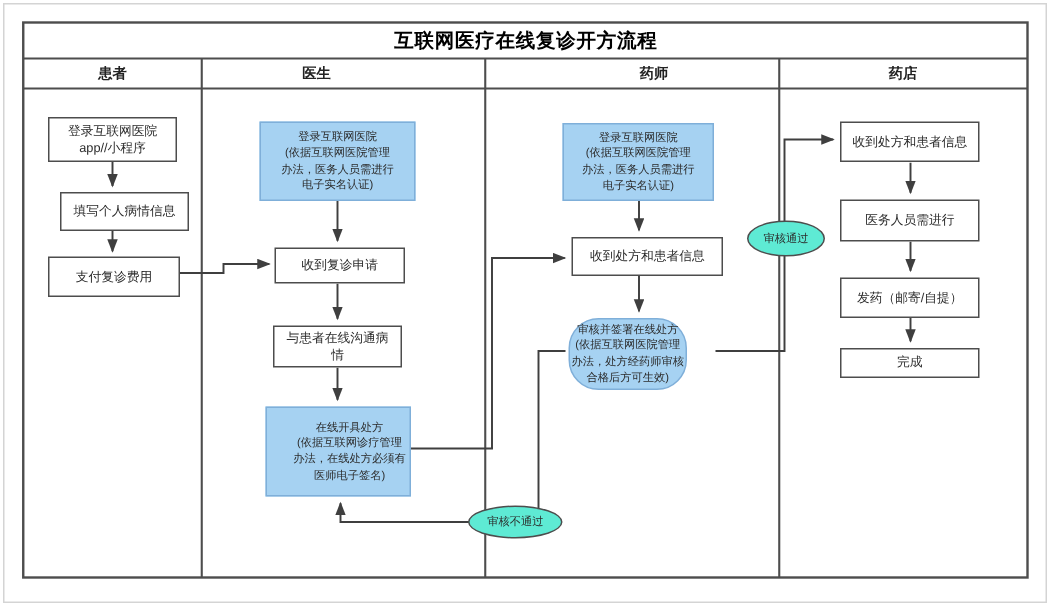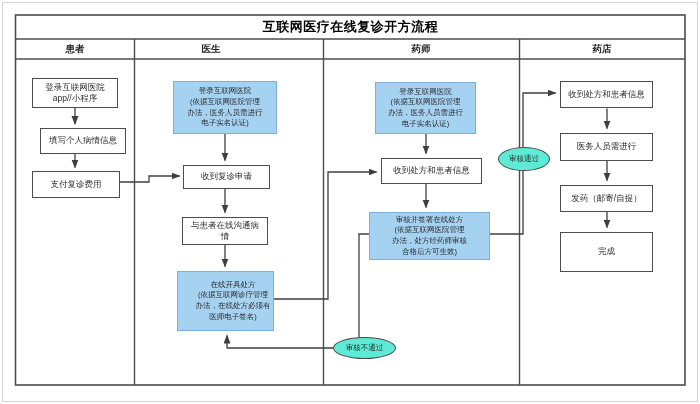--- a/index.html
+++ b/index.html
@@ -83,21 +83,21 @@
     <path class="cline" marker-end="url(#arr)" d="M607,161 L607,180.5"></path>
     <path class="cline" marker-end="url(#arr)" d="M607,212 L607,227.5"></path>
   </g>
 </svg>
 
 <div class="layer">
   <div class="title">互联网医疗在线复诊开方流程</div>
 
   <div class="lane-label" style="left:15.5px;width:119px;">患者</div>
   <div class="lane-label" style="left:134.5px;width:153px;">医生</div>
-  <div class="lane-label" style="left:323px;width:196px;">药师</div>
+  <div class="lane-label" style="left:338px;width:196px;">药师</div>
   <div class="lane-label" style="left:519.5px;width:165px;">药店</div>
 
   <div class="node" style="left:32px;top:78px;width:86px;height:30px;">登录互联网医院
 app//小程序</div>
   <div class="node" style="left:40px;top:128px;width:86px;height:26px;">填写个人病情信息</div>
   <div class="node" style="left:32px;top:171px;width:88px;height:27px;">支付复诊费用</div>
 
   <div class="node blue" style="left:173px;top:81px;width:104px;height:53px;">登录互联网医院
 (依据互联网医院管理
 办法，医务人员需进行
@@ -108,25 +108,25 @@
   <div class="node blue" style="left:177px;top:271px;width:97px;height:60px;padding-left:15px;">在线开具处方
 (依据互联网诊疗管理
 办法，在线处方必须有
 医师电子签名)</div>
 
   <div class="node blue" style="left:375px;top:82px;width:101px;height:52px;">登录互联网医院
 (依据互联网医院管理
 办法，医务人员需进行
 电子实名认证)</div>
   <div class="node" style="left:381px;top:158px;width:101px;height:26px;">收到处方和患者信息</div>
-  <div class="node blue" style="left:369px;top:212px;width:121px;height:48px;">审核并签署在线处方
+  <div class="node blue" style="left:379px;top:212px;width:79px;height:48px;border-radius:20px;">审核并签署在线处方
 (依据互联网医院管理
 办法，处方经药师审核
 合格后方可生效)</div>
 
   <div class="node" style="left:560px;top:81px;width:93px;height:27px;">收到处方和患者信息</div>
   <div class="node" style="left:560px;top:133px;width:93px;height:28px;">医务人员需进行</div>
   <div class="node" style="left:560px;top:185px;width:93px;height:27px;">发药（邮寄/自提）</div>
-  <div class="node" style="left:560px;top:232px;width:93px;height:40px;">完成</div>
+  <div class="node" style="left:560px;top:232px;width:93px;height:20px;">完成</div>
 
   <div class="oval" style="left:498px;top:147px;width:52px;height:24px;">审核通过</div>
-  <div class="oval" style="left:333px;top:337px;width:63px;height:22px;">审核不通过</div>
+  <div class="oval" style="left:312px;top:337px;width:63px;height:22px;">审核不通过</div>
 </div>
 
 </body></html>

